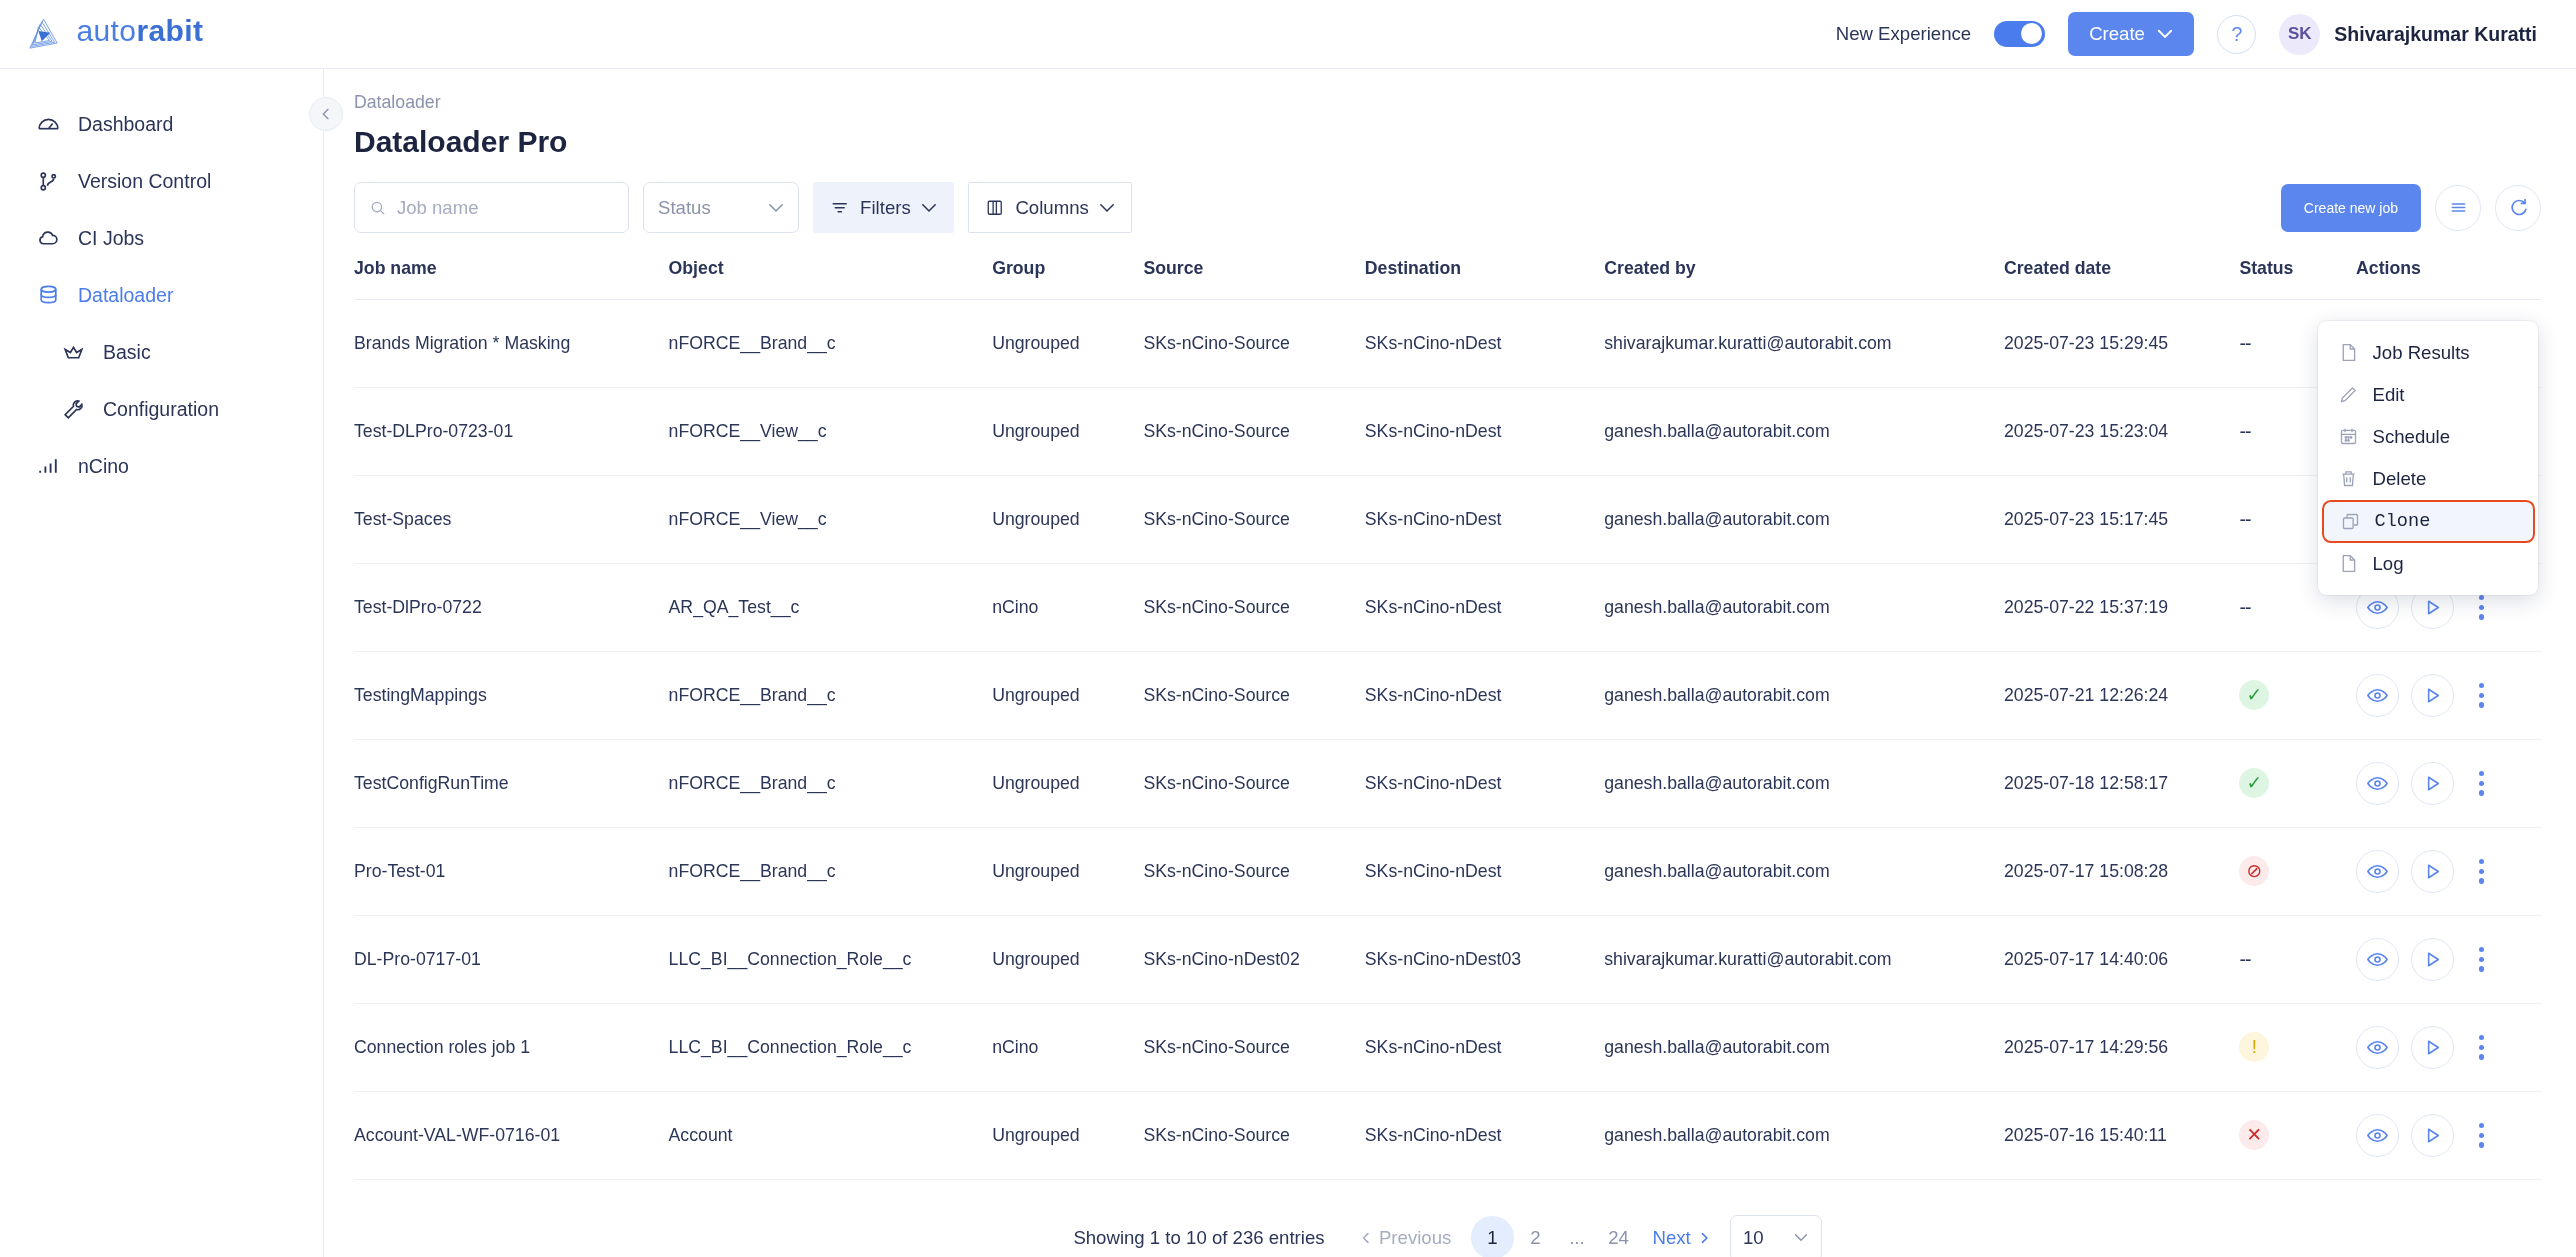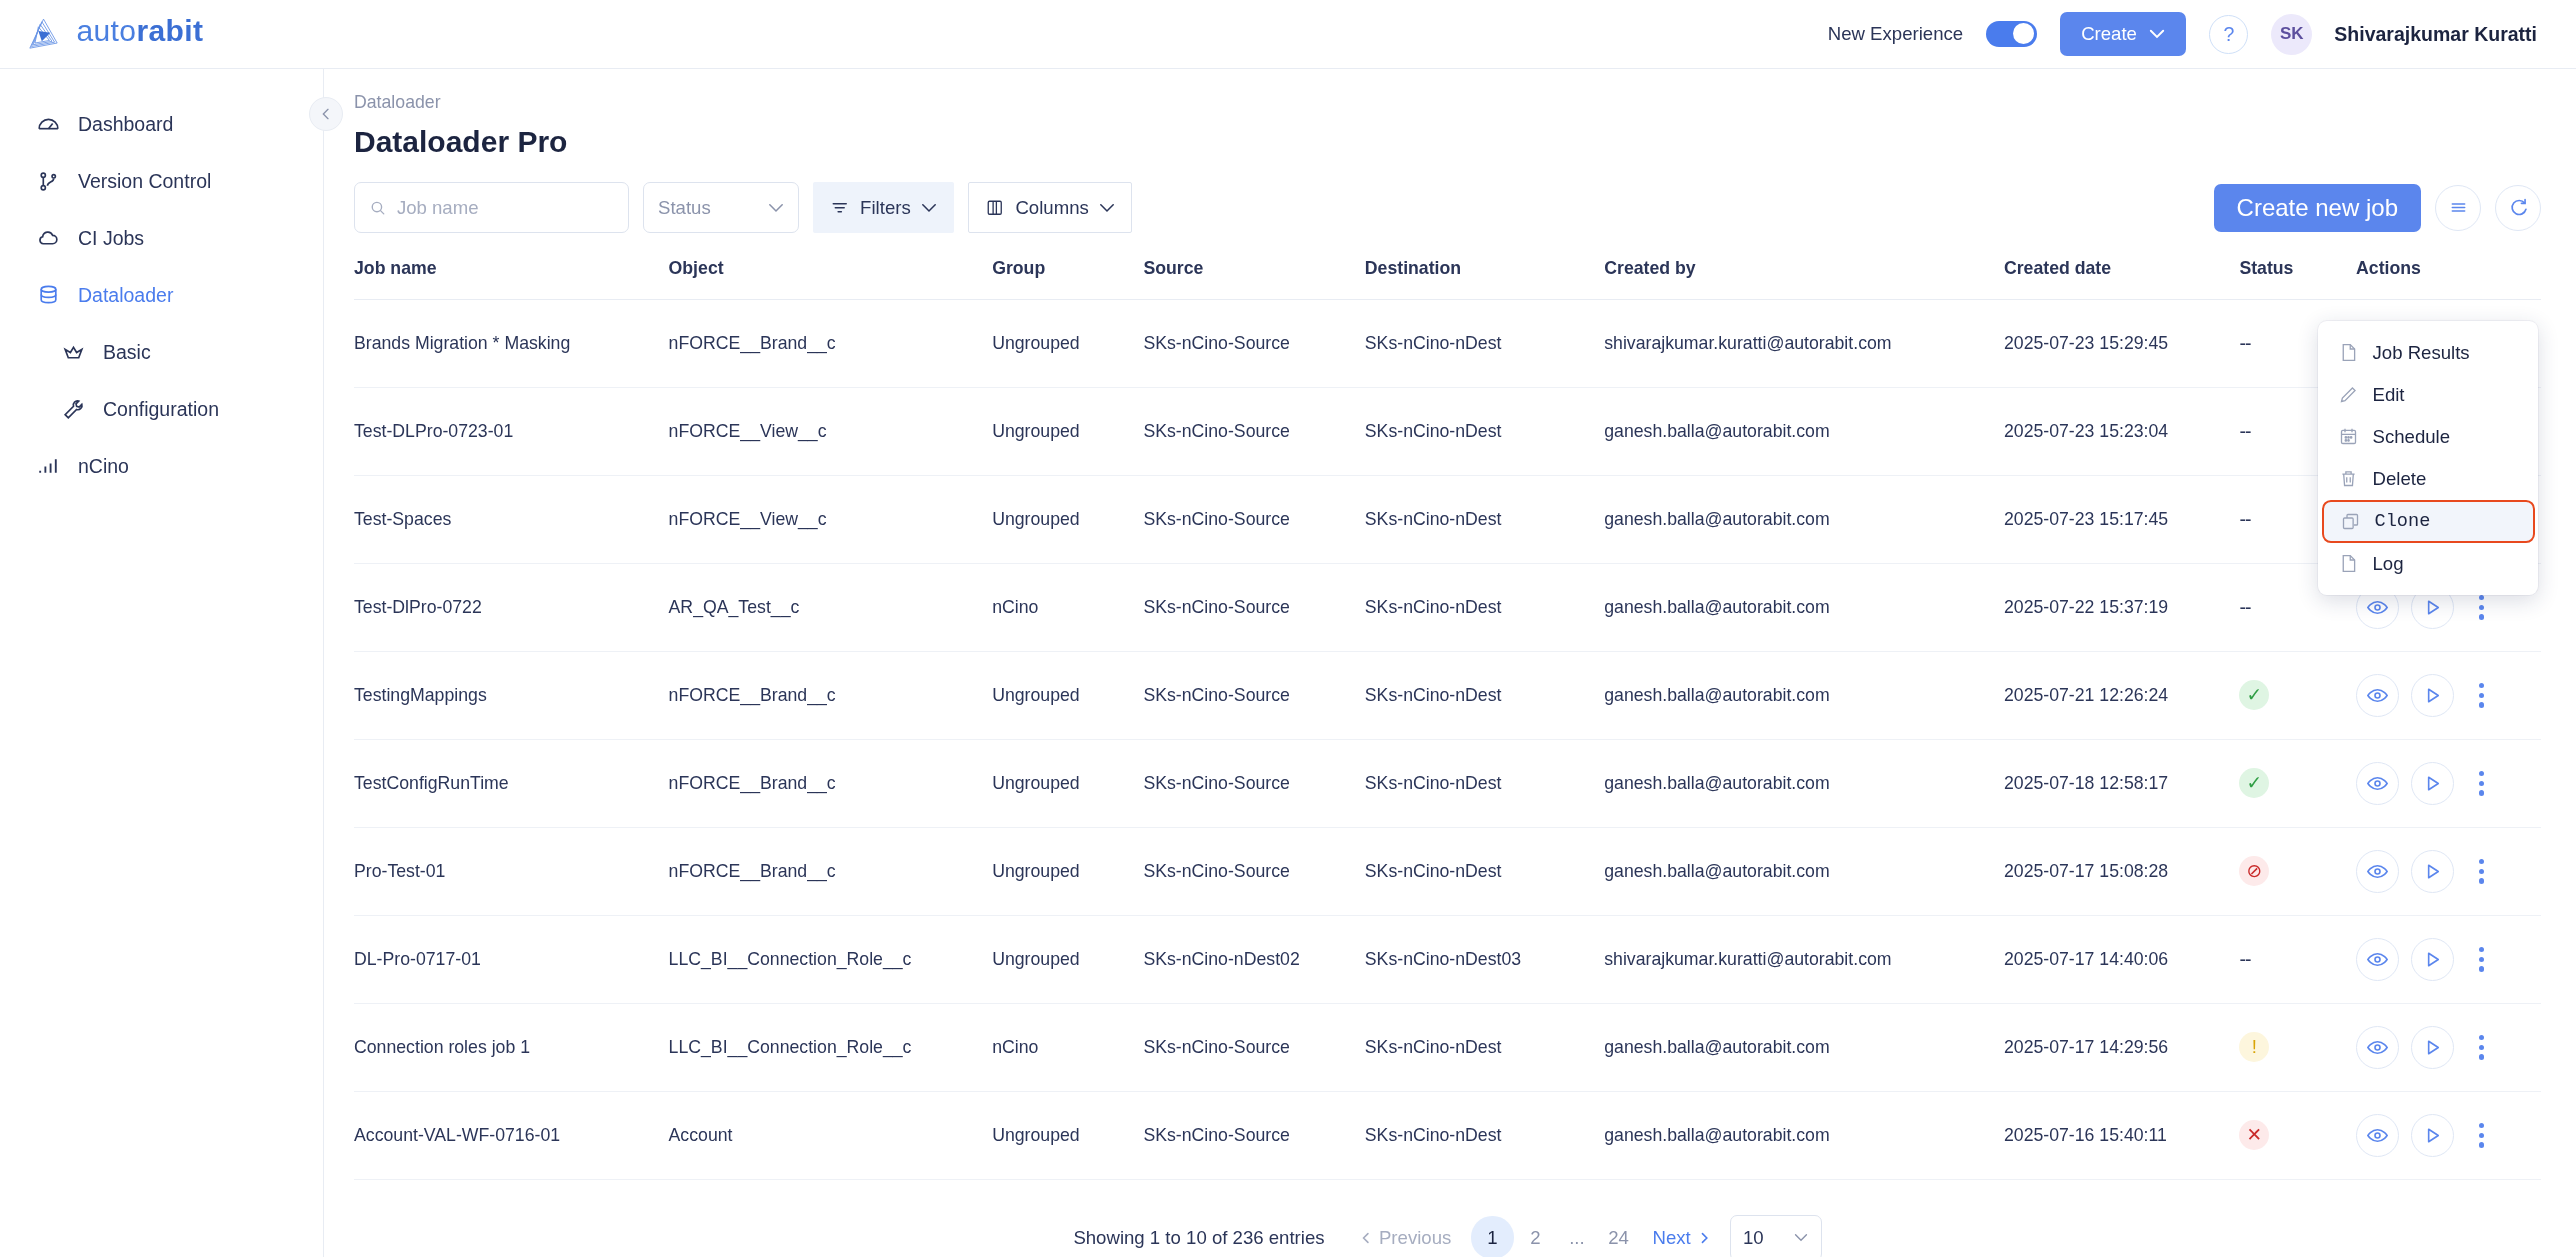--- a/index.html
+++ b/index.html
@@ -38,21 +38,21 @@
     background: #5b86ed; color: #fff; border: none; border-radius: 7px;
     height: 44px; padding: 0 21px; font-size: 18.6px; cursor: pointer;
     display: flex; align-items: center; gap: 12.4px;
     font-family: "Liberation Sans", sans-serif;
   }
   .help-circle {
     width: 39px; height: 39px; border-radius: 50%; border: 1.3px solid #cfe0f8;
     display: flex; align-items: center; justify-content: center;
     font-size: 19.5px; color: #5b86ed; cursor: pointer;
   }
-  .user { display: flex; align-items: center; gap: 22px; }
+  .user { display: flex; align-items: center; gap: 14px; }
   .avatar {
     width: 41px; height: 41px; border-radius: 50%; background: #ece9fb;
     color: #5c4f9e; font-size: 17px; font-weight: 700;
     display: flex; align-items: center; justify-content: center;
   }
   .user-name { font-size: 19.5px; font-weight: 700; color: #1c2440; }
 
   
   .sidebar {
     position: absolute; top: 69px; left: 0; width: 324px; height: 1189px;
@@ -107,21 +107,21 @@
   }
   .pill-btn {
     height: 51px; border-radius: 2px; display: flex; align-items: center; gap: 10.6px;
     padding: 0 16px; font-size: 18.6px; color: #2b3558; cursor: pointer; background: #fff;
   }
   .pill-btn.filled { background: #eef3fb; border: 0.9px solid transparent; }
   .pill-btn.outlined { border: 0.9px solid #dde3ee; }
   .spacer { flex: 1; }
   .btn-newjob {
     background: #5b86ed; color: #fff; border: none; border-radius: 7px;
-    height: 48px; padding: 2px 23px; font-size: 24px; cursor: pointer;
+    height: 48px; padding: 2px 23px; font-size: 14px; cursor: pointer;
     font-family: "Liberation Sans", sans-serif;
   }
   .round-btn {
     width: 46px; height: 46px; border-radius: 50%; border: 1.3px solid #dfe7f5;
     display: flex; align-items: center; justify-content: center; cursor: pointer;
     color: #5b86ed; background: #fff;
   }
 
   
   .table-wrap { padding: 25px 35px 0 30px; }

